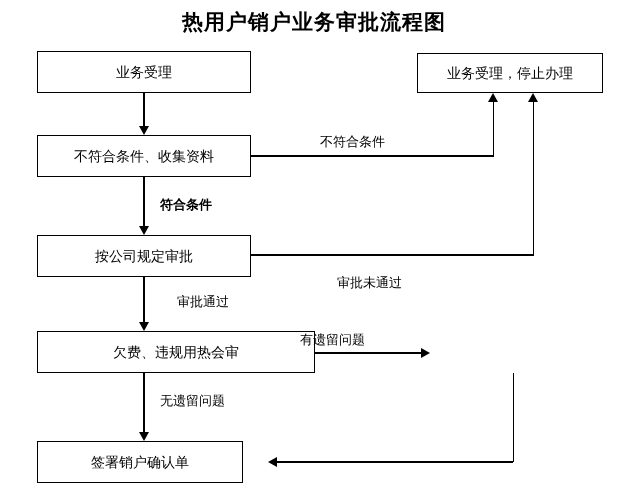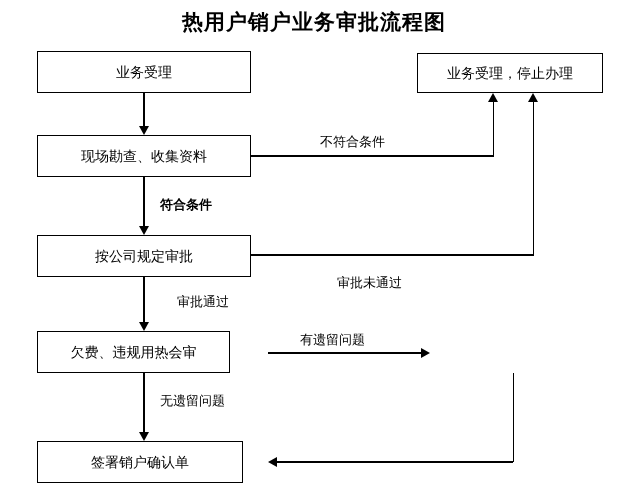--- a/index.html
+++ b/index.html
@@ -89,25 +89,25 @@
 </style>
 </head>
 <body>
 
 <div id="canvas">
 
   <div id="title">热用户销户业务审批流程图</div>
 
   <div class="node" style="left:37px; top:51px; width:214px; height:42px;">业务受理</div>
 
-  <div class="node" style="left:37px; top:135px; width:214px; height:42px;">现场勘查、收集资料</div>
+  <div class="node" style="left:37px; top:135px; width:214px; height:42px;">不符合条件、收集资料</div>
 
   <div class="node" style="left:37px; top:235px; width:214px; height:42px;">按公司规定审批</div>
 
-  <div class="node" style="left:37px; top:331px; width:193px; height:42px;">欠费、违规用热会审</div>
+  <div class="node" style="left:37px; top:331px; width:278px; height:42px;">欠费、违规用热会审</div>
 
   <div class="node" style="left:37px; top:441px; width:206px; height:42px;">签署销户确认单</div>
 
   <div class="node" style="left:417px; top:53px; width:186px; height:40px;">业务受理，停止办理</div>
 
 
   <div class="ln v" style="left:143px; top:93px; height:33px;"></div>
   <div class="arrow down" style="left:138.5px; top:126px;"></div>
 
   <div class="ln v" style="left:143px; top:177px; height:49px;"></div>

